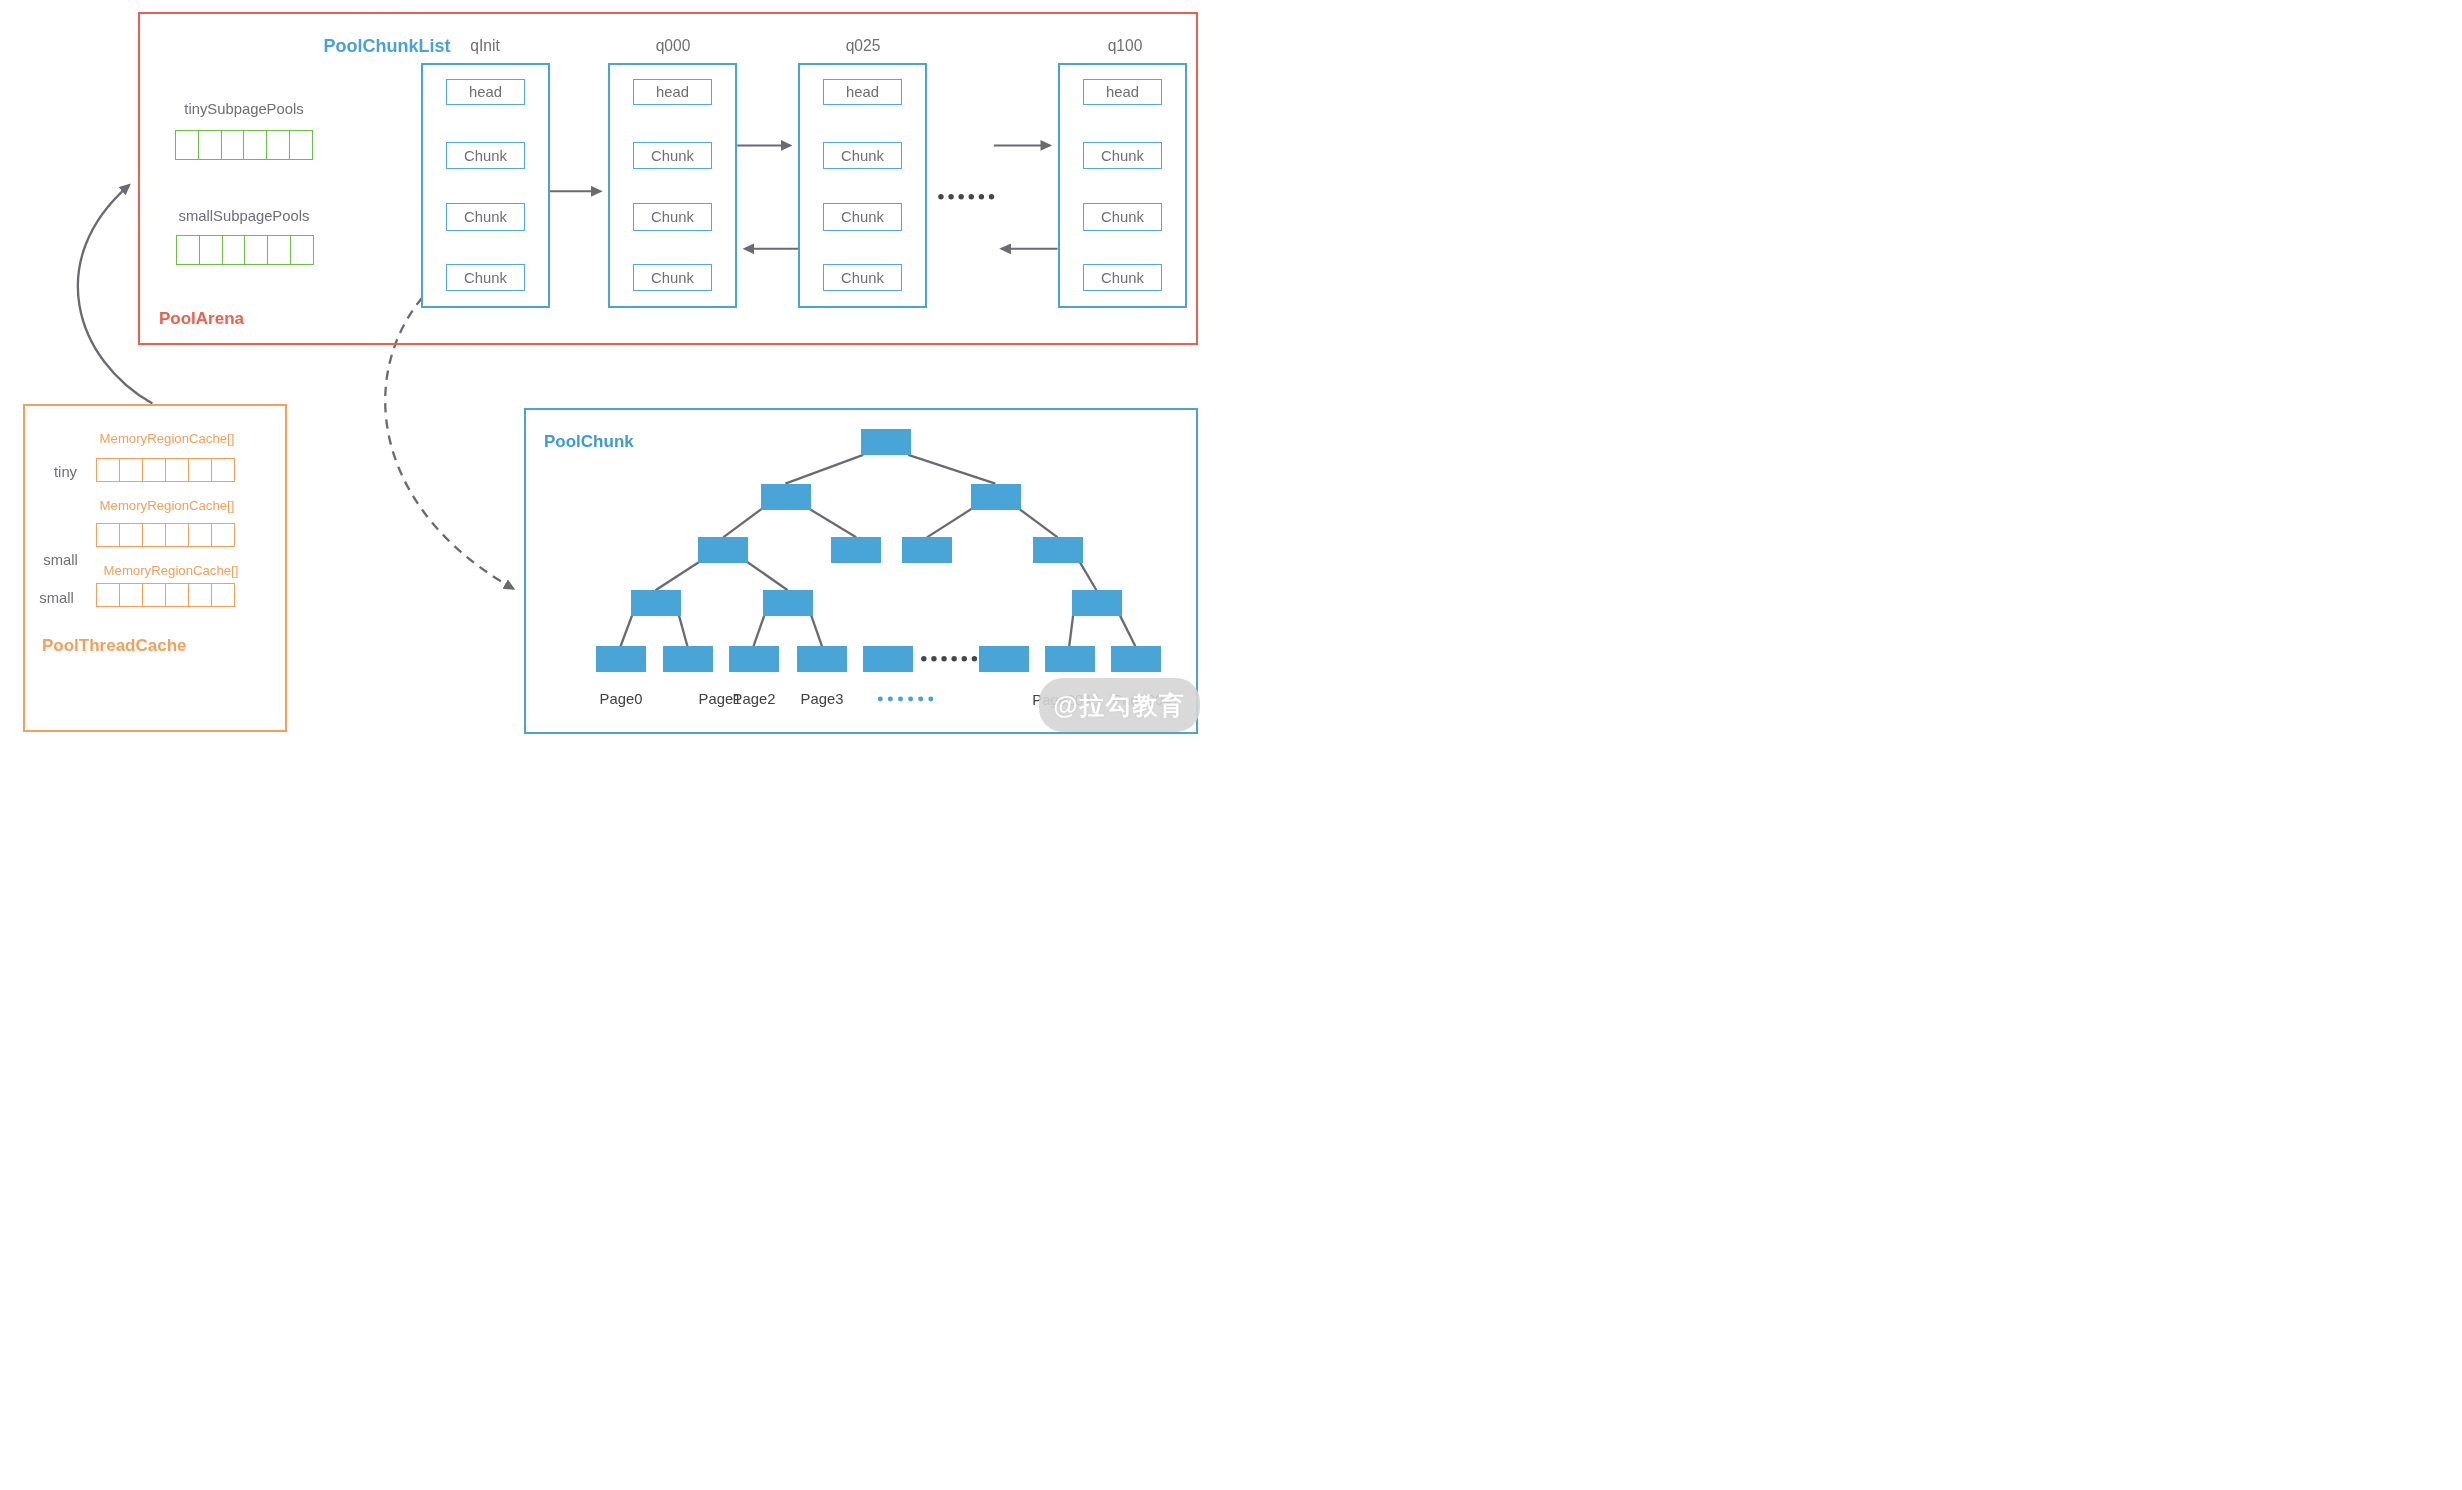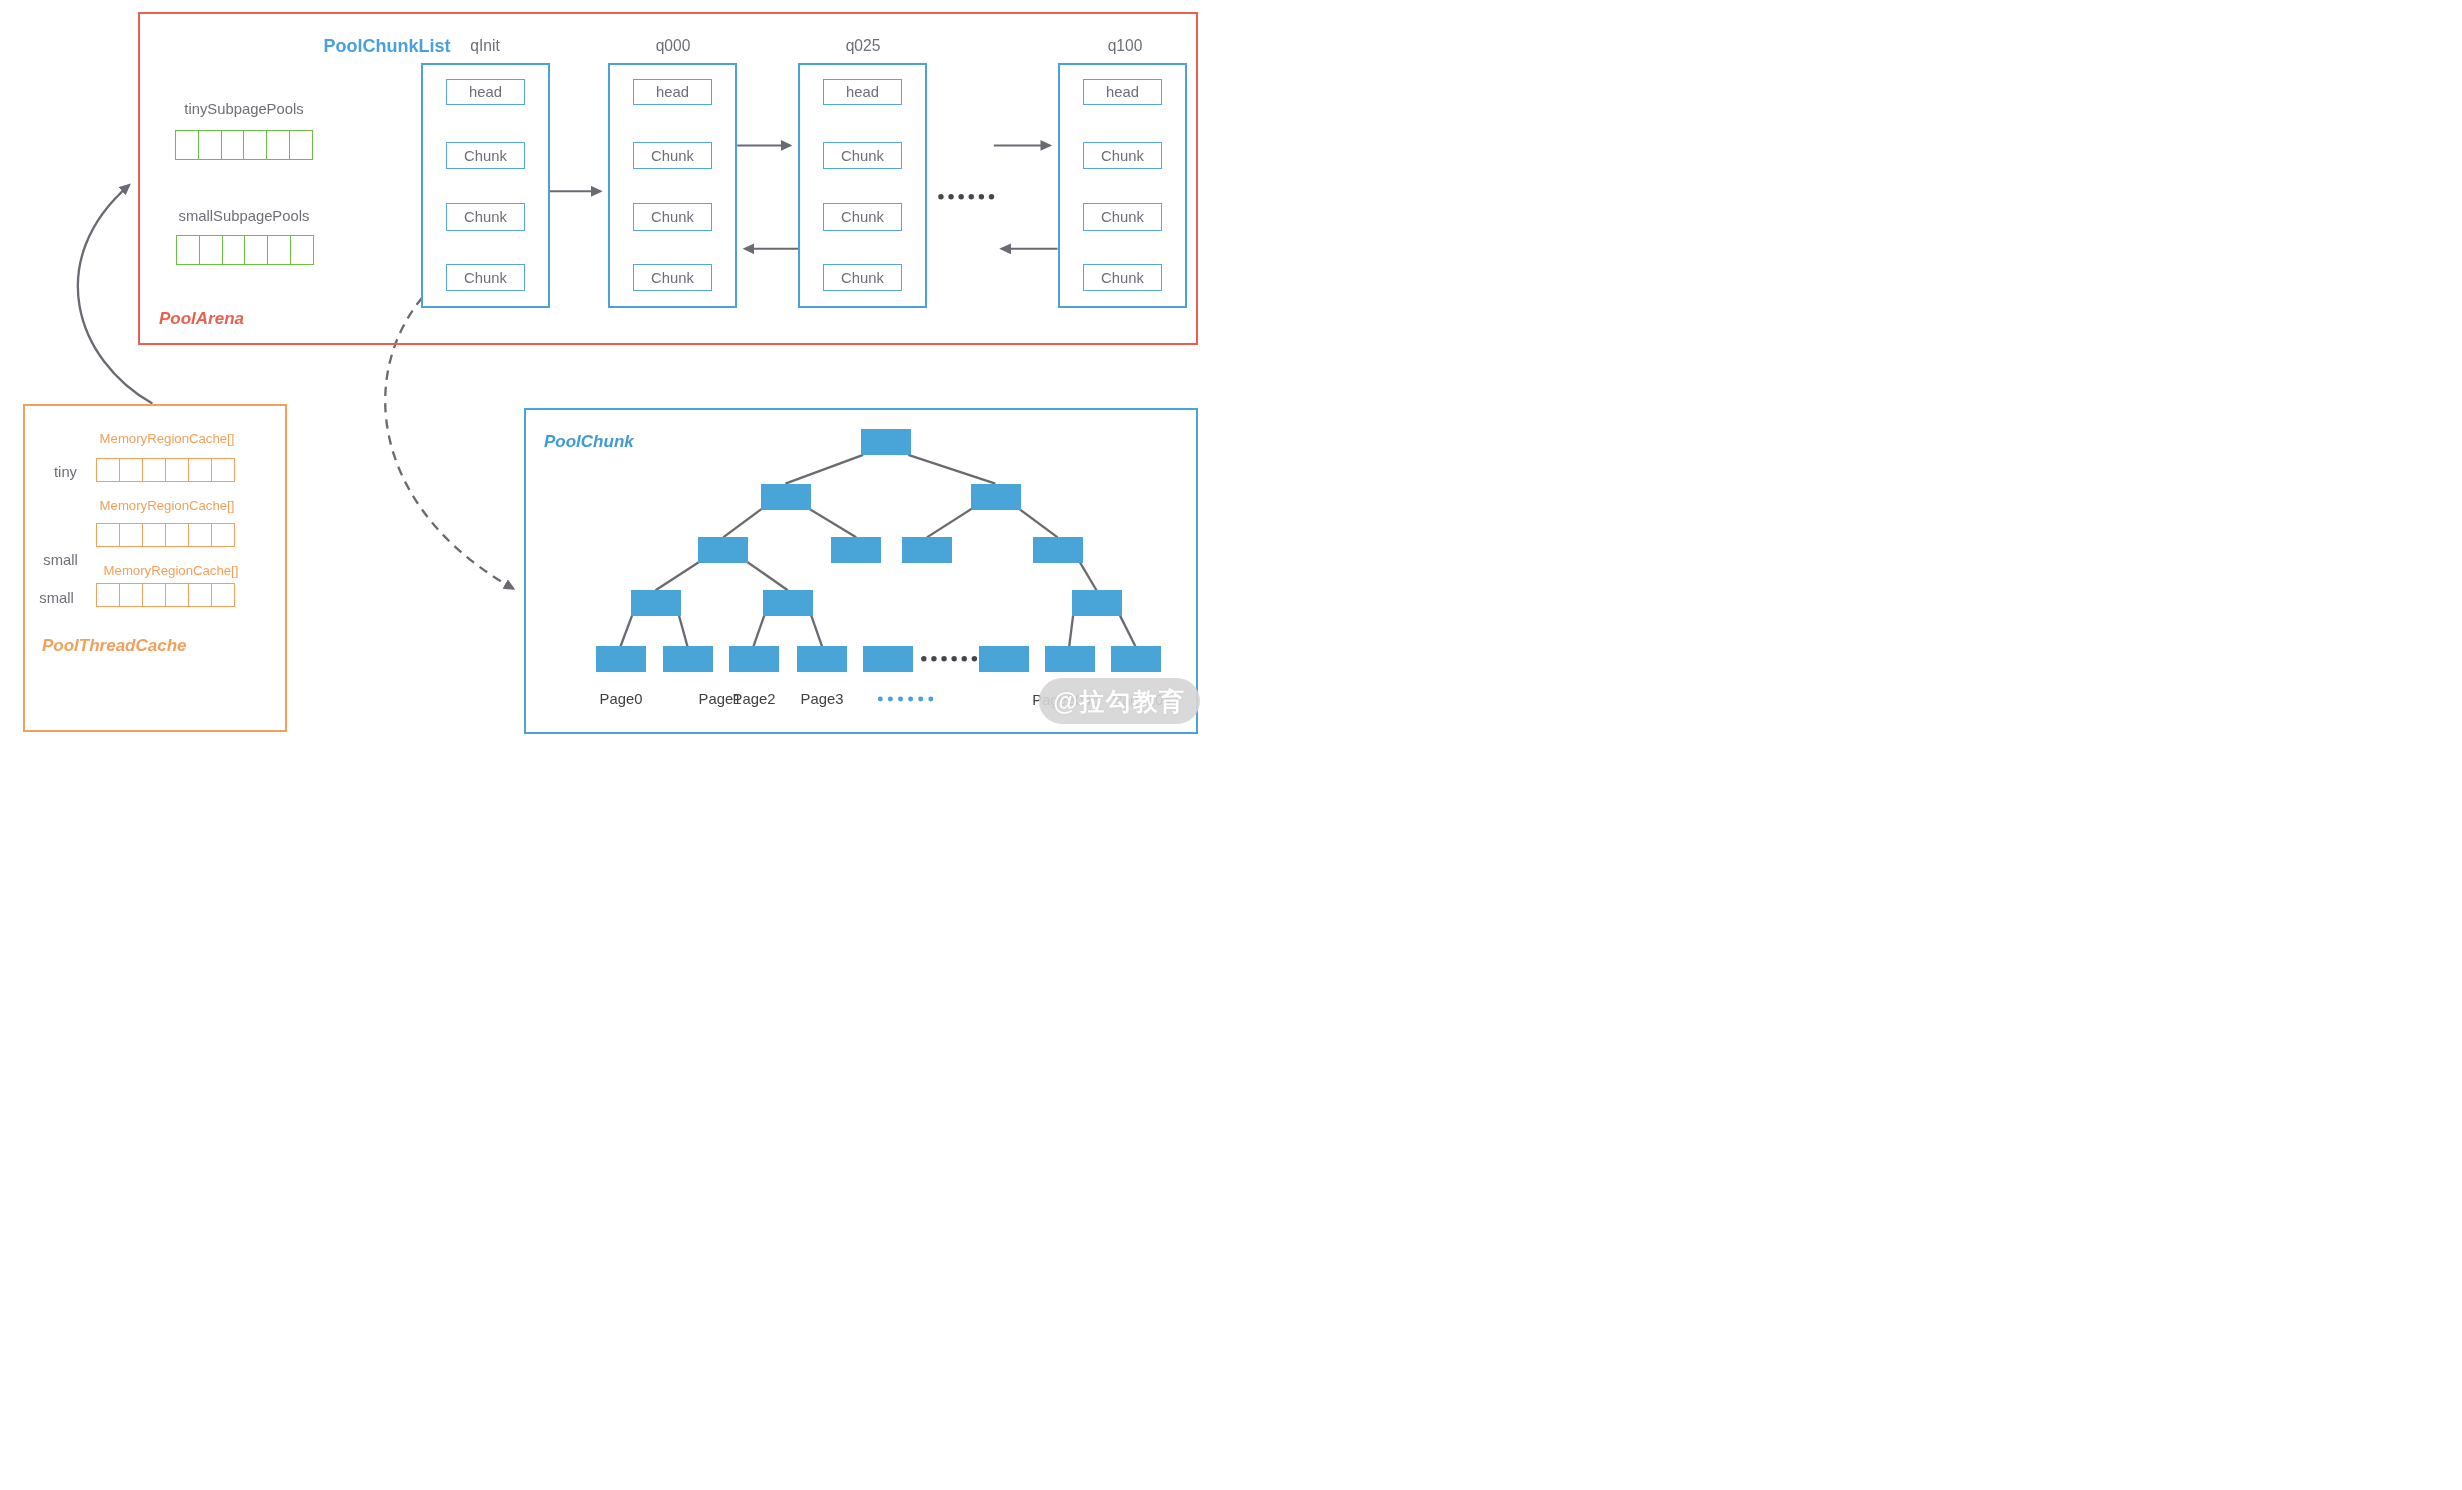--- a/index.html
+++ b/index.html
@@ -10,35 +10,35 @@
   .frame.red{border:2.3px solid #E9604E;}
   .frame.blue{border:2.3px solid #4BA2DA;}
   .frame.orange{border:2.3px solid #F2A05A;}
   
   .qcol{position:absolute;border:2.3px solid #4BA2DA;box-sizing:border-box;background:#fff;}
   .qcell{position:absolute;border:1.6px solid #53A7DC;box-sizing:border-box;background:#fff;
          display:flex;align-items:center;justify-content:center;
          color:#6E6E78;font-size:14.8px;}
   .collabel{position:absolute;transform:translateX(-50%);color:#6E6E78;font-size:15.6px;
             font-weight:500;white-space:nowrap;text-align:center;}
-  .title{position:absolute;font-size:17px;font-weight:bold;white-space:nowrap;font-style:italic;}
+  .title{position:absolute;font-size:17px;font-weight:bold;white-space:nowrap;}
   .graylabel{position:absolute;color:#6E6E78;font-size:14.8px;white-space:nowrap;}
   
   .grid{position:absolute;display:flex;box-sizing:border-box;background:#fff;}
   .grid.green{border:1.6px solid #6CBE45;}
   .grid.green i{flex:1;border-left:1.6px solid #6CBE45;}
   .grid.orange{border:1.6px solid #F2A05A;}
   .grid.orange i{flex:1;border-left:1.6px solid #F2A05A;}
   .grid i:first-child{border-left:none;}
   
   .tnode{position:absolute;width:50px;height:26px;background:#49A5D8;}
   .plabel{position:absolute;transform:translateX(-50%);color:#404040;font-size:14.8px;white-space:nowrap;}
   svg.layer{position:absolute;left:0;top:0;pointer-events:none;}
   
-  #watermark{position:absolute;left:1039px;top:678px;width:161px;height:46px;border-radius:24px;
+  #watermark{position:absolute;left:1039px;top:678px;width:161px;height:54px;border-radius:24px;
              background:rgba(213,213,213,0.90);display:flex;align-items:center;justify-content:center;
              color:rgba(255,255,255,0.96);font-size:25px;font-weight:bold;letter-spacing:1.6px;
              text-shadow:0 0 1.6px rgba(180,180,180,0.6);}
 </style>
 </head>
 <body>
 
 <div id="stage">
 
   <svg class="layer" width="1231" height="745" viewBox="0 0 1583 958">

